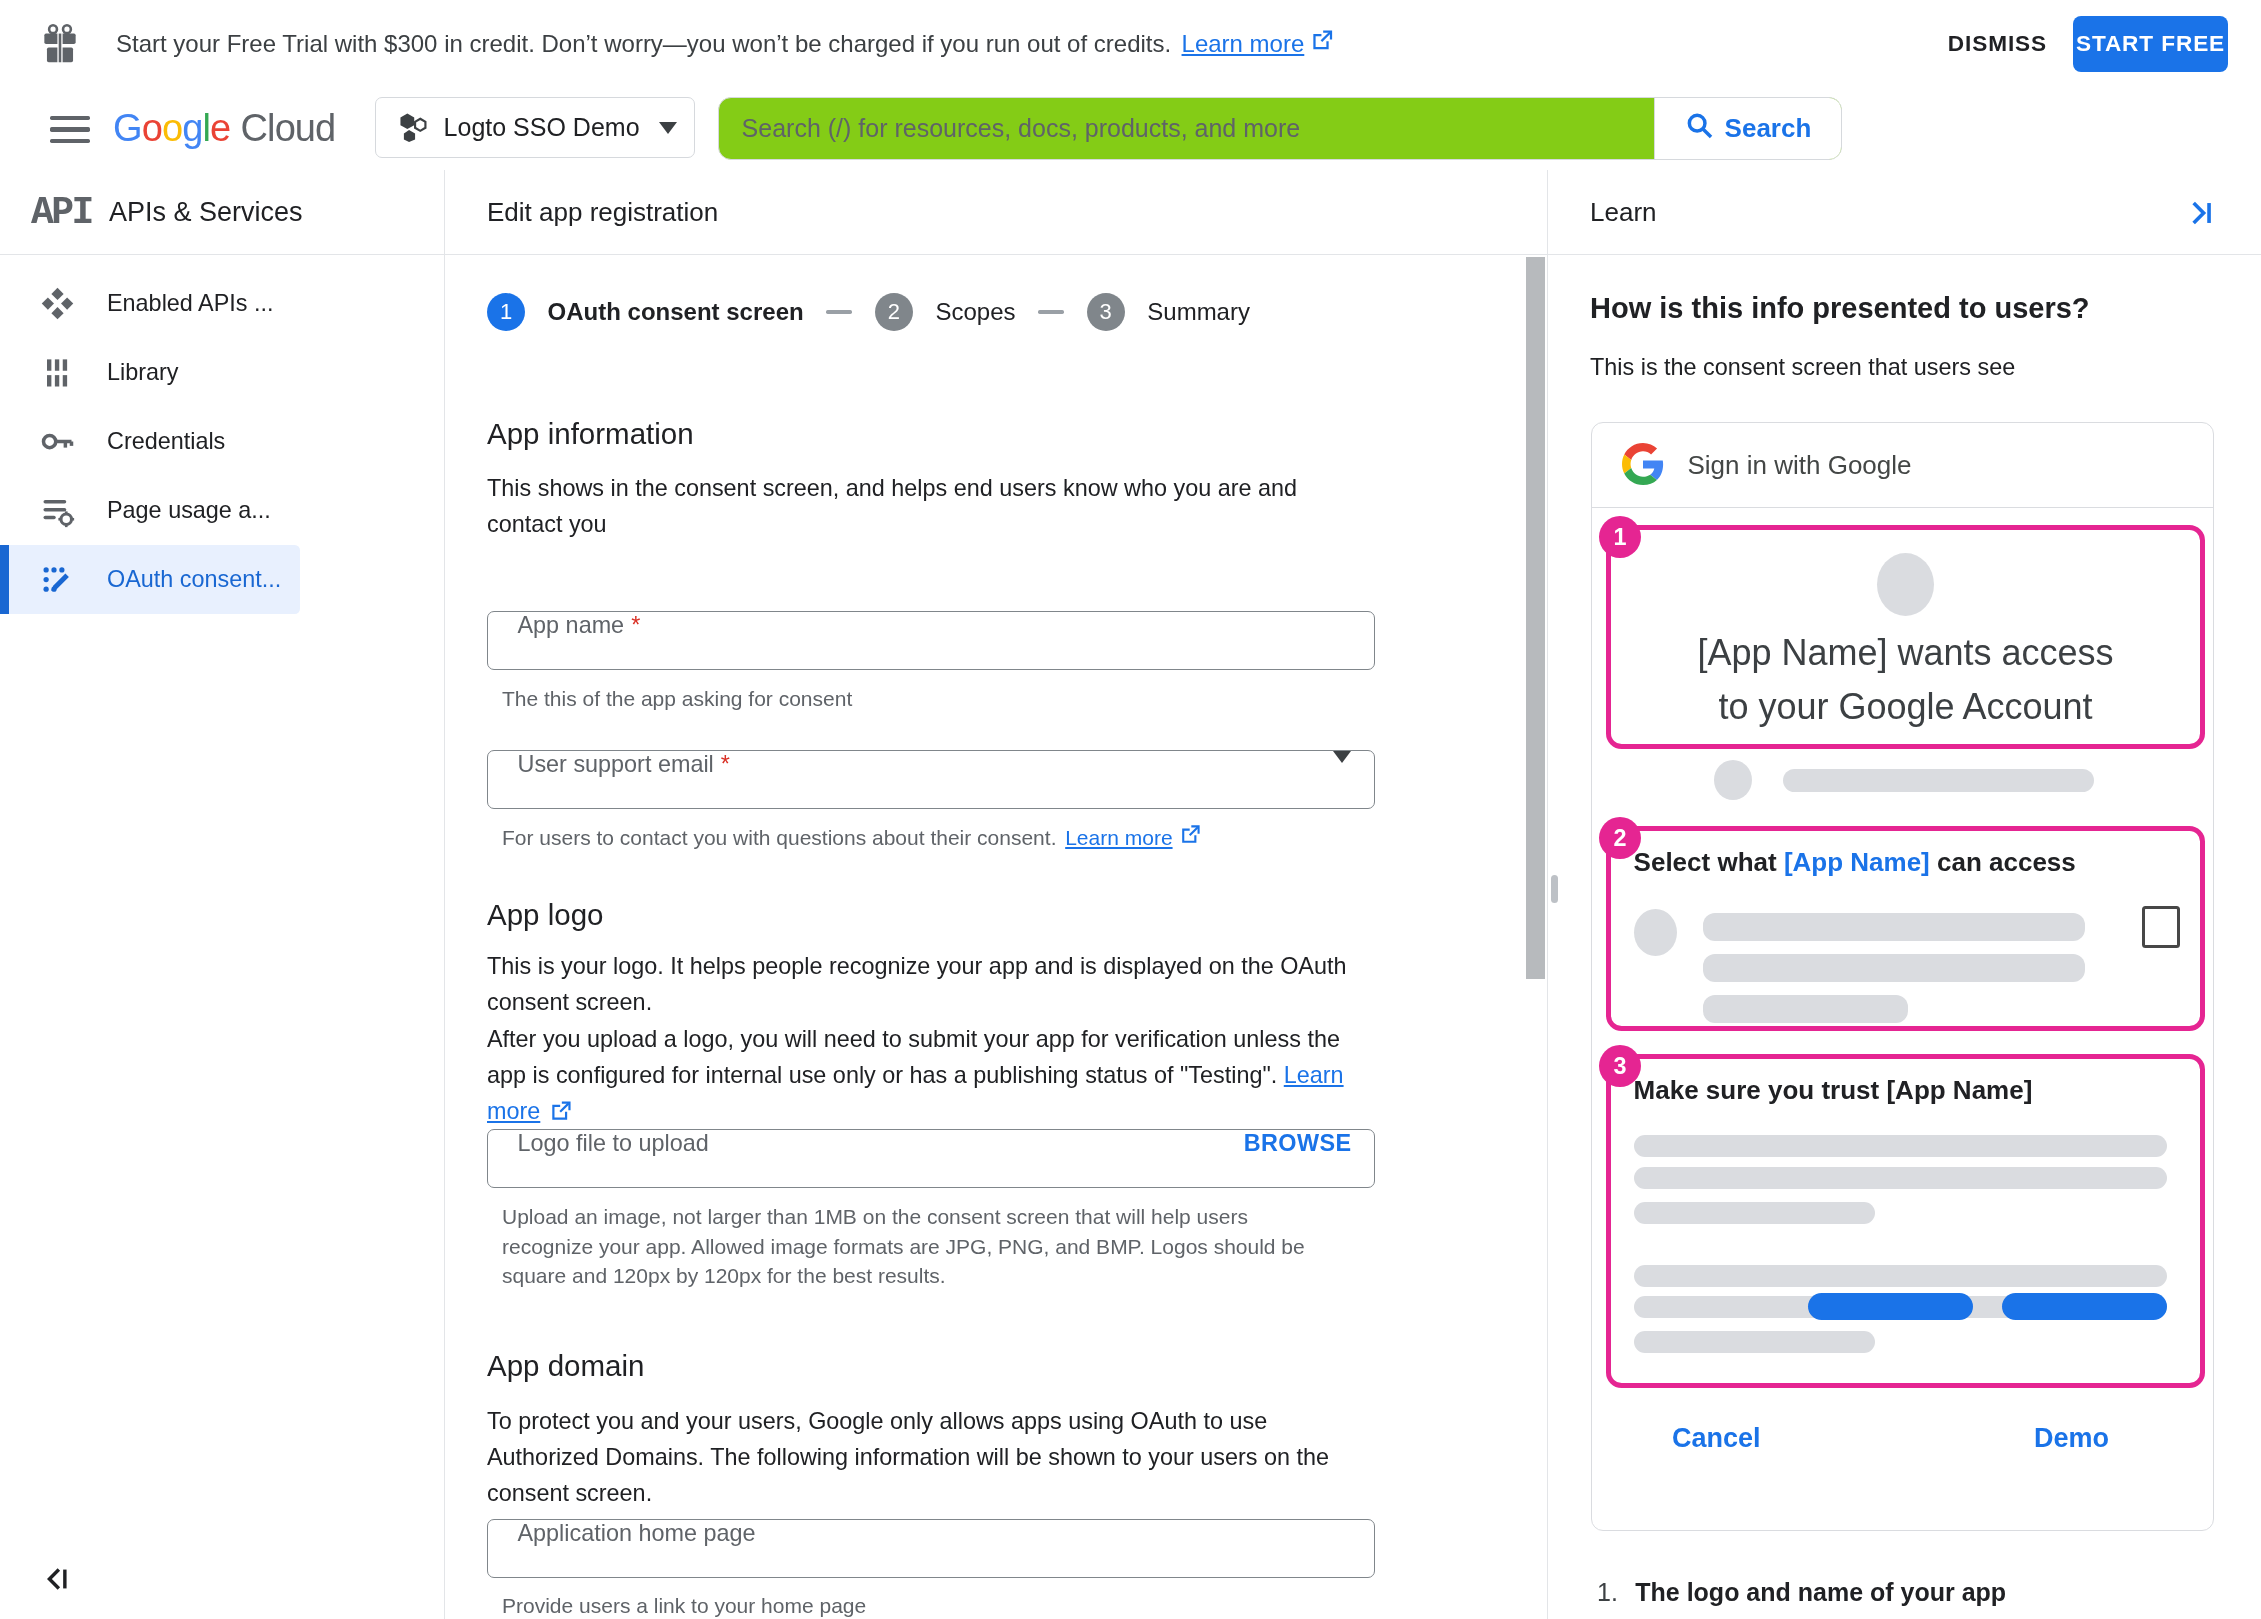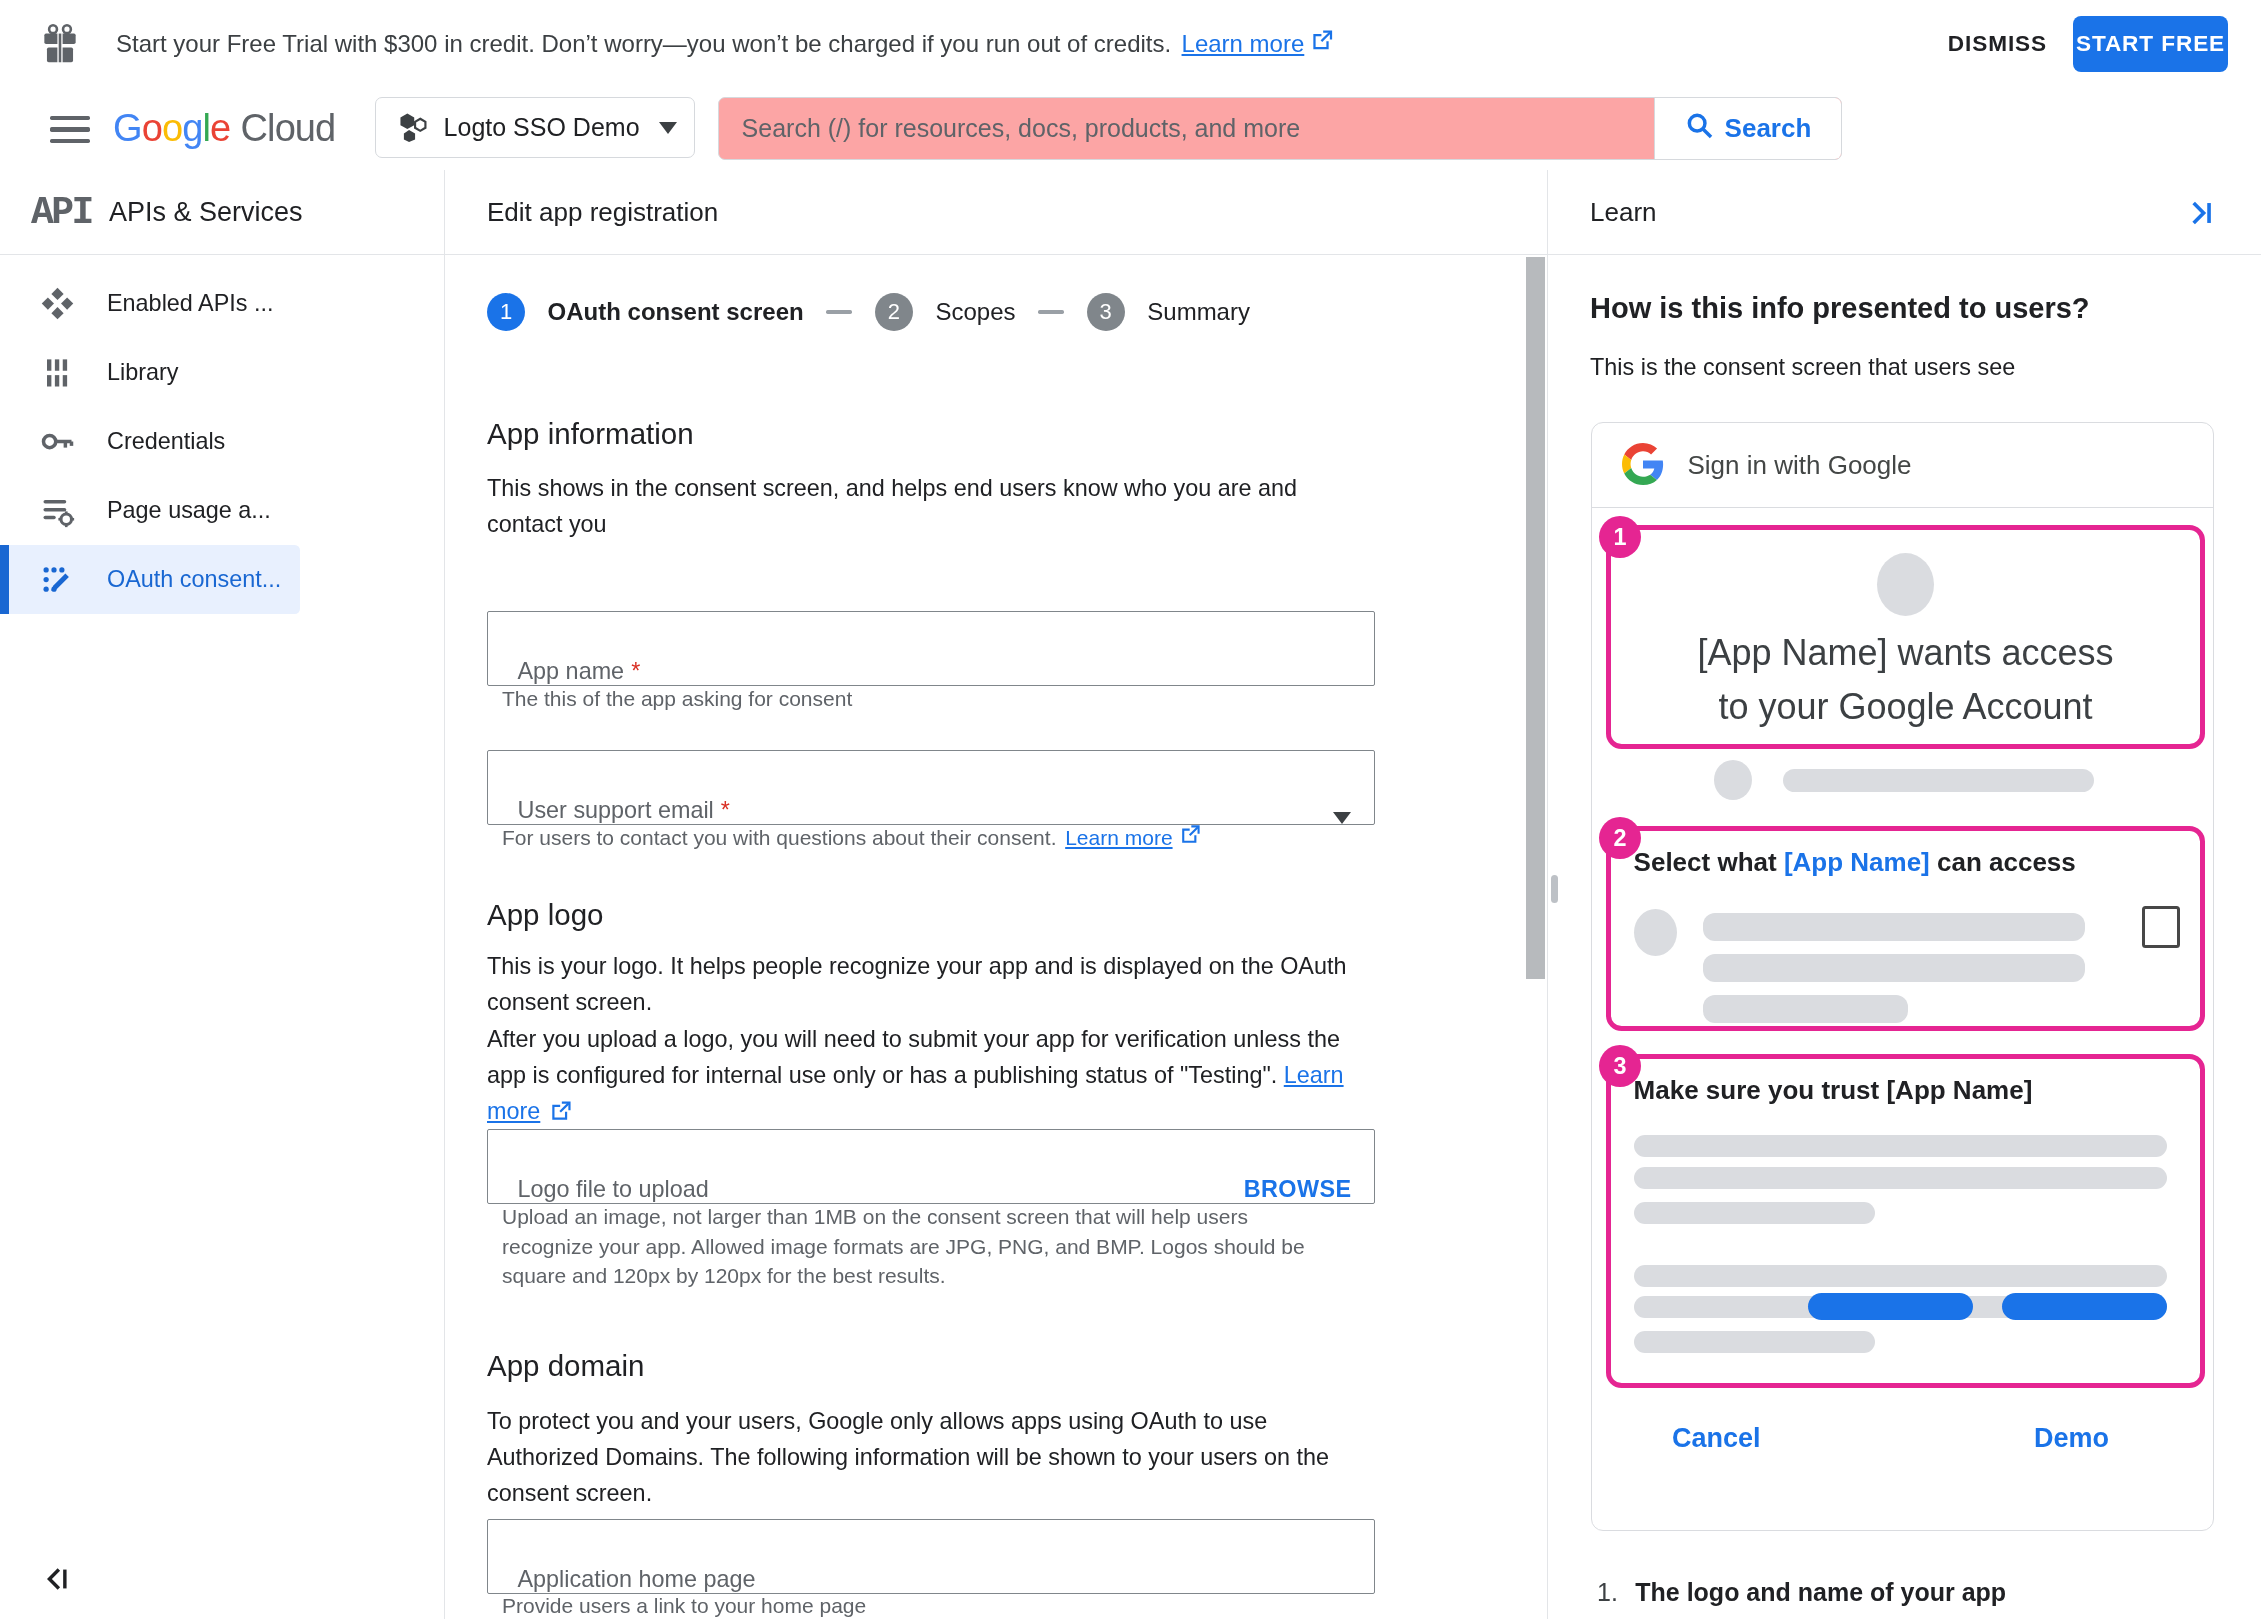--- a/index.html
+++ b/index.html
@@ -19,21 +19,21 @@
   
   .appbar{position:absolute;left:0;top:87px;width:2261px;height:83px;background:#fff;border-bottom:0.9px solid #e3e5e8;}
   .hamburger{position:absolute;left:50px;top:29px;width:40px;cursor:pointer;}
   .hamburger div{height:4.3px;background:#5f6368;border-radius:1.7px;margin-bottom:7px;}
   .gclogo{position:absolute;left:113px;top:0;height:83px;display:flex;align-items:center;font-size:38px;letter-spacing:-0.9px;}
   .gclogo .cloud{color:#5f6368;margin-left:10.4px;}
   .lg-b{color:#4285F4}.lg-r{color:#EA4335}.lg-y{color:#FBBC05}.lg-g{color:#34A853}
   .project-btn{position:absolute;left:375px;top:10.4px;width:320px;height:61px;border:0.9px solid #d6d9dd;border-radius:7px;display:flex;align-items:center;padding:0 17.4px 0 21px;box-sizing:border-box;cursor:pointer;background:#fff;}
   .project-btn .plabel{font-size:25px;color:#202124;margin-left:15.6px;white-space:nowrap;}
   .caret-down{width:0;height:0;border-left:9.6px solid transparent;border-right:9.6px solid transparent;border-top:12px solid #3c4043;margin-left:auto;}
-  .search{position:absolute;left:718px;top:10.4px;width:1122px;height:61px;border:0.9px solid #d6d9dd;border-radius:7px;display:flex;overflow:hidden;background:#fca5a5;}
+  .search{position:absolute;left:718px;top:10.4px;width:1122px;height:61px;border:0.9px solid #d6d9dd;border-radius:13px;display:flex;overflow:hidden;background:#84cc16;}
   .search-input{flex:1;display:flex;align-items:center;padding-left:22.6px;font-size:25px;color:#5f6368;cursor:text;}
   .search-btn{width:186px;background:#fff;border-left:0.9px solid #d6d9dd;display:flex;align-items:center;justify-content:center;gap:10.4px;color:#1a73e8;font-size:26px;font-weight:bold;cursor:pointer;}
   .iconbtn{position:absolute;cursor:pointer;}
   .notif{position:absolute;left:1945px;top:102px;width:45px;height:45px;border:4.3px solid #1e8e3e;border-radius:50%;display:flex;align-items:center;justify-content:center;font-size:24px;color:#1b5e20;cursor:pointer;background:#fff;}
   .more-dots{position:absolute;left:2117px;top:104px;font-size:36px;color:#5f6368;cursor:pointer;line-height:49px;}
   .avatar{position:absolute;left:2167px;top:98px;width:56px;height:56px;border-radius:50%;background:#37474f;color:#fff;display:flex;align-items:center;justify-content:center;font-size:28px;cursor:pointer;}
 
   
   .sidebar{position:absolute;left:0;top:170px;width:444px;height:1449px;background:#fff;border-right:0.9px solid #e3e5e8;}
   .side-head{height:84px;border-bottom:0.9px solid #e3e5e8;position:relative;}
@@ -55,21 +55,21 @@
   .vscroll{position:absolute;right:3.5px;top:87px;width:19px;height:722px;background:#b7babd;cursor:pointer;}
   .stepper{position:absolute;left:42px;top:123px;display:flex;align-items:center;gap:22.6px;}
   .step-circle{width:38px;height:38px;border-radius:50%;color:#fff;font-size:22px;display:flex;align-items:center;justify-content:center;flex:none;}
   .step-active{background:#1a73e8;}
   .step-idle{background:#80868b;}
   .step-label{font-size:24px;color:#202124;white-space:nowrap;}
   .step-label.bold{font-weight:bold;}
   .step-dash{width:26px;height:3.5px;background:#9aa0a6;border-radius:1.7px;}
   .h2{position:absolute;left:42px;font-size:29.5px;color:#202124;}
   .para{position:absolute;left:42px;font-size:23.4px;line-height:36px;color:#202124;}
-  .field{position:absolute;left:42px;width:888px;height:75px;border:1.7px solid #80868b;border-radius:2px;box-sizing:border-box;display:flex;align-items:flex-end;padding:0 22.6px 0 29.5px;font-size:23.4px;color:#5f6368;cursor:text;background:#fff;}
+  .field{position:absolute;left:42px;width:888px;height:59px;border:1.7px solid #80868b;border-radius:7px;box-sizing:border-box;display:flex;align-items:flex-start;padding:0 22.6px 0 29.5px;font-size:23.4px;color:#5f6368;cursor:text;background:#fff;}
   .req{color:#d93025;margin-left:7px;}
   .helper{position:absolute;left:57px;font-size:21px;line-height:29.5px;color:#5f6368;}
   .helper .link{font-size:21px;}
   .browse{margin-left:auto;color:#1a73e8;font-weight:bold;font-size:23.4px;letter-spacing:0.4px;cursor:pointer;}
   .field .fcaret{margin-left:auto;}
 
   
   .learn{position:absolute;left:1547px;top:170px;width:714px;height:1449px;background:#fff;border-left:0.9px solid #e3e5e8;}
   .learn-head{height:84px;border-bottom:0.9px solid #e3e5e8;position:relative;}
   .learn-title{position:absolute;left:42px;top:0;height:84px;display:flex;align-items:center;font-size:26px;color:#202124;}

